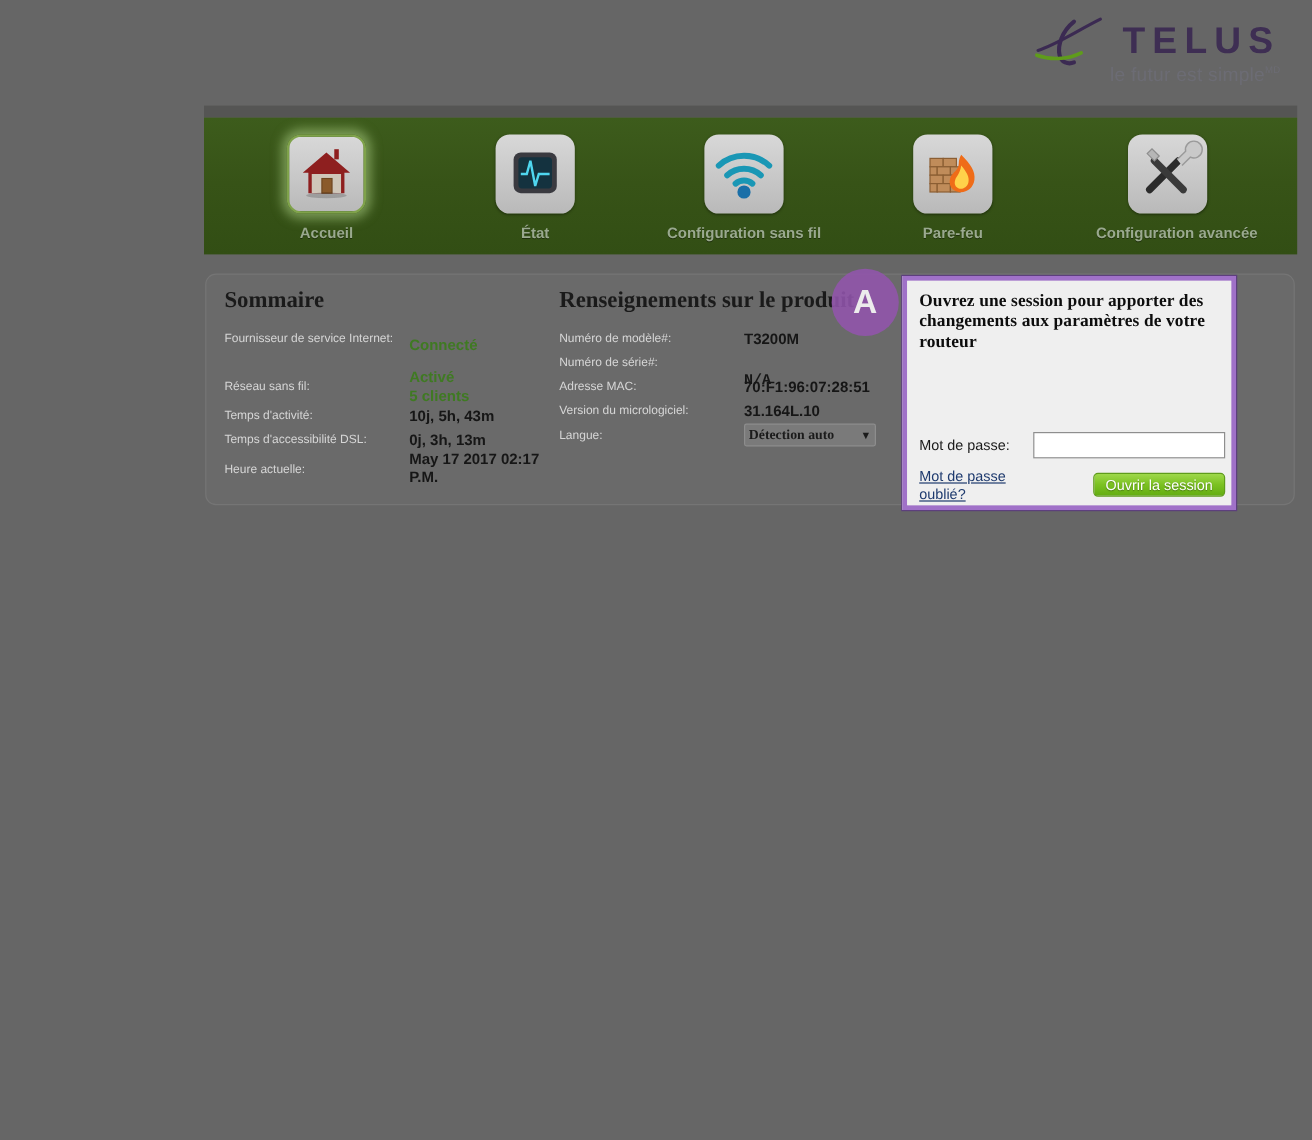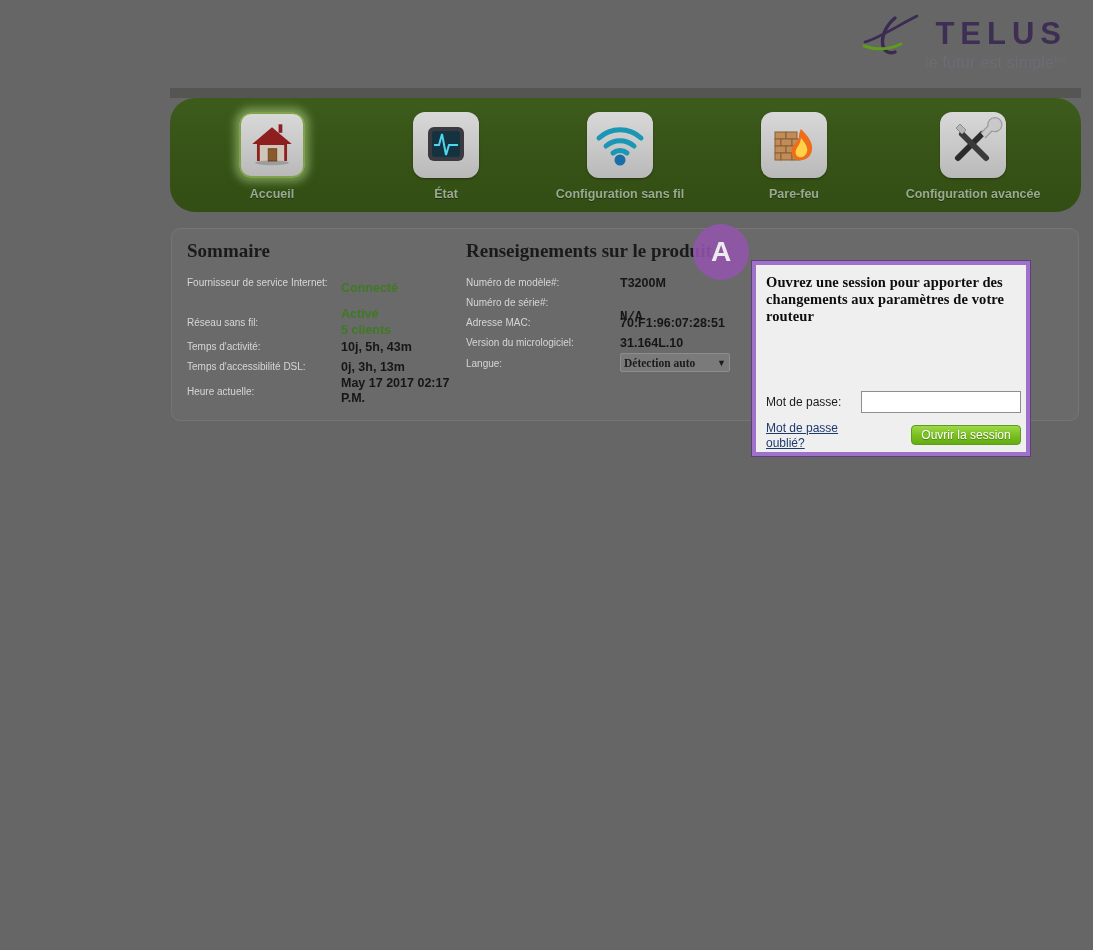--- a/index.html
+++ b/index.html
@@ -57,21 +57,20 @@
     position: absolute;
     left: 0; top: 0;
     width: 911px; height: 10px;
     background: #555554;
   }
   #nav-bar {
     position: absolute;
     left: 0; top: 10px;
     width: 911px; height: 114px;
     background: linear-gradient(180deg, #3d5c1c 0%, #375317 48%, #324e14 100%);
-    border-radius: 25px;
   }
   .nav-item {
     position: absolute;
     top: 14px;
     width: 150px;
     text-align: center;
     cursor: pointer;
   }
   .nav-icon-box {
     width: 66px; height: 66px;
@@ -172,21 +171,20 @@
   #lang-select .lang-text { overflow: hidden; }
 
   
   #login-box {
     position: absolute;
     left: 752px; top: 230px;
     width: 278px; height: 195px;
     background: #f1f1f1;
     border: 4px solid #a071c8;
     box-shadow: 0 0 0 1px #5d3f7d;
-    margin-top: 31px;
   }
   #login-inner {
     position: relative;
     width: 100%; height: 100%;
     background: #efefef;
     padding: 9px 10px 0 10px;
   }
   #login-title {
     font-size: 14.5px;
     font-weight: bold;
@@ -332,21 +330,21 @@
                 <rect x="20" y="41" width="11" height="7"></rect>
                 <rect x="31" y="41" width="8" height="7"></rect>
             </g>
             <path d="M40 17 C48 25 52 31 51 38 C50 45 44 49 38 48 C32 47 29 42 31 36 C33 31 38 30 38 24 C38 21 39 19 40 17 Z" fill="#ef6c18"></path>
             <path d="M40 26 C45 32 47 36 46 40 C45 44 41 46 38 45 C35 44 34 41 35 38 C36 35 39 33 40 26 Z" fill="#ffd24a"></path>
           </svg>
         </div>
         <div class="nav-label">Pare-feu</div>
       </div>
 
-      <div class="nav-item" style="left:728px;">
+      <div class="nav-item" style="left:728px;text-align:right;">
         <div class="nav-icon-box">
           <svg viewBox="0 0 66 66" class="nav-icon-svg" aria-hidden="true">
             <path d="M18 46 L42 22" stroke="#2b2b2b" stroke-width="6" stroke-linecap="round"></path>
             <path d="M41 21 L48 14 a7 7 0 1 1 4 5 l-7 7" fill="#c9c9c9" stroke="#9a9a9a" stroke-width="1.2"></path>
             <path d="M46 46 L22 22" stroke="#3a3a3a" stroke-width="6" stroke-linecap="round"></path>
             <path d="M22 22 L16 16 L20 12 L26 18 Z" fill="#b6b6b6" stroke="#8d8d8d"></path>
           </svg>
         </div>
         <div class="nav-label">Configuration avancée</div>
       </div>

